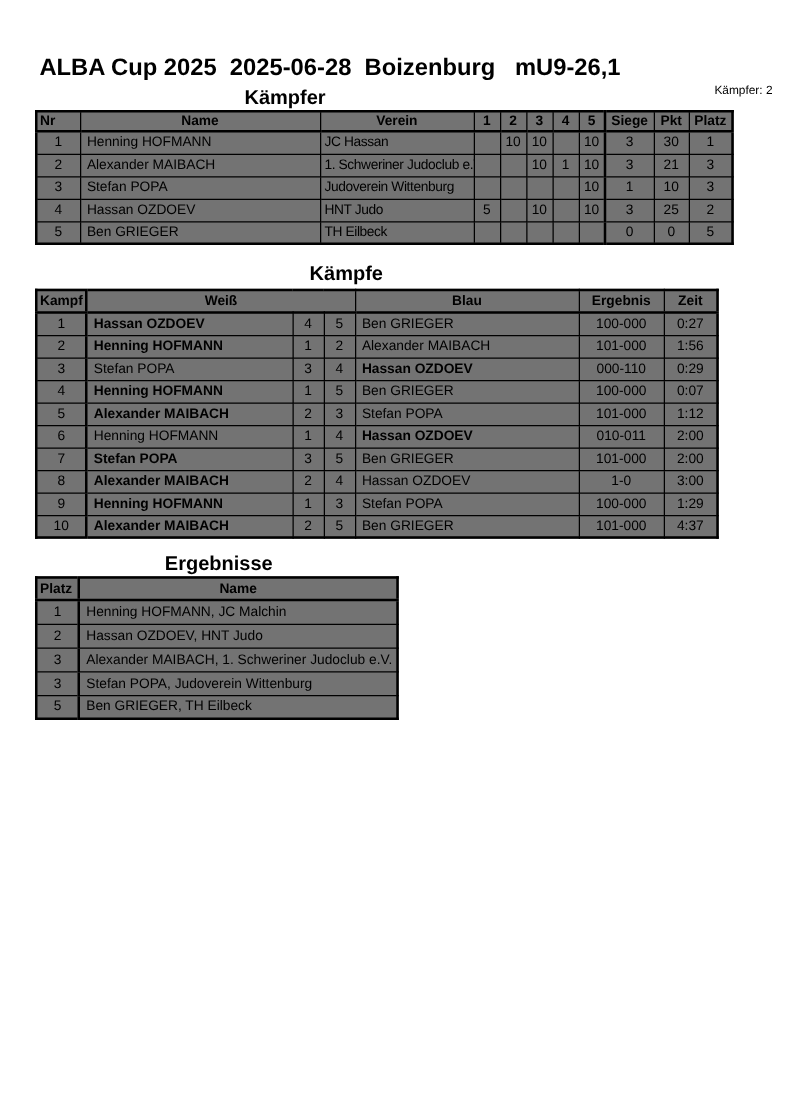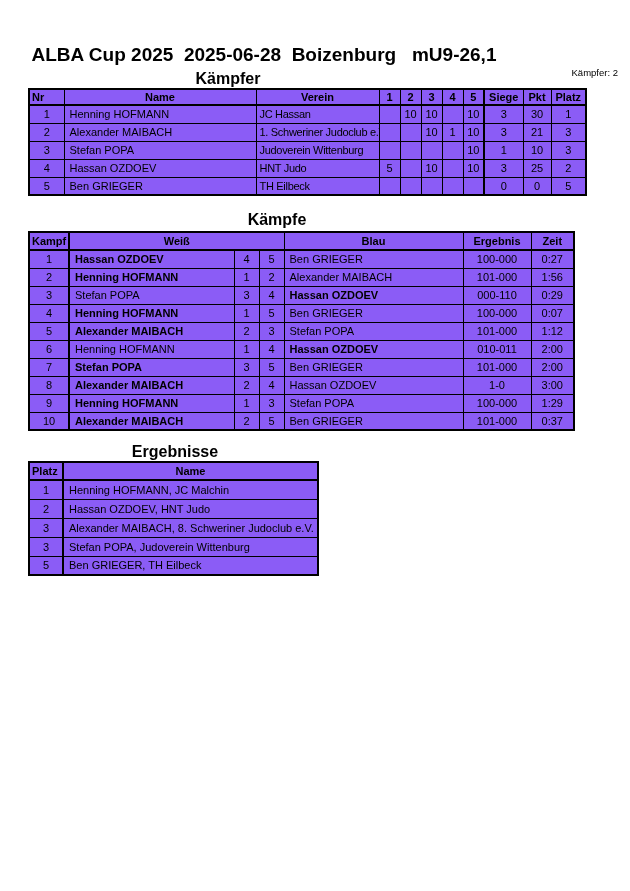--- a/index.html
+++ b/index.html
@@ -6,21 +6,21 @@
   .page{position:relative;width:630px;height:891px;background:#ffffff;
         font-family:"Liberation Sans",sans-serif;color:#000;overflow:hidden;}
   .title{position:absolute;top:44px;left:0;width:528px;text-align:center;
          font-size:19px;font-weight:bold;white-space:pre;letter-spacing:0px;}
   .count{position:absolute;top:67px;right:12px;font-size:9.5px;}
   .sec-title{position:absolute;transform:translateX(-50%);font-size:16px;font-weight:bold;white-space:nowrap;}
   .st1{top:70px;left:228px;}
   .st2{top:211px;left:277px;text-align:center;}
   .st3{top:443px;left:175px;}
   table{position:absolute;border-collapse:collapse;table-layout:fixed;
-        border:2px solid #000;background:#8b5cf6;}
+        border:2px solid #000;background:#737373;}
   .t1{top:88px;left:28px;width:557px;}
   .t2{top:231px;left:28px;width:545px;}
   .t3{top:461px;left:28px;width:289px;}
   th,td{border:1px solid #000;padding:0;font-size:11px;overflow:hidden;
         white-space:nowrap;vertical-align:middle;}
   th{font-weight:bold;border-bottom:2px solid #000;}
   .t1 thead tr{height:16px;} .t1 tbody tr{height:18px;}
   .t2 thead tr{height:18px;} .t2 tbody tr{height:18px;}
   .t3 thead tr{height:18px;} .t3 tbody tr{height:19px;}
   .c{text-align:center;}
@@ -240,21 +240,21 @@
         <td class="c">100-000</td>
         <td class="c">1:29</td>
       </tr>
       <tr>
         <td class="c">10</td>
         <td class="l bl2" style="font-weight: bold;">Alexander MAIBACH</td>
         <td class="c">2</td>
         <td class="c">5</td>
         <td class="l">Ben GRIEGER</td>
         <td class="c">101-000</td>
-        <td class="c">0:37</td>
+        <td class="c">4:37</td>
       </tr>
     </tbody>
   </table>
 
   <div class="sec-title st3">Ergebnisse</div>
 
   <table class="t3">
     <colgroup>
       <col style="width:34px">
         <col style="width:255px">
@@ -269,21 +269,21 @@
       <tr>
         <td class="c">1</td>
         <td class="l bl2">Henning HOFMANN, JC Malchin</td>
       </tr>
       <tr>
         <td class="c">2</td>
         <td class="l bl2">Hassan OZDOEV, HNT Judo</td>
       </tr>
       <tr>
         <td class="c">3</td>
-        <td class="l bl2">Alexander MAIBACH, 8. Schweriner Judoclub e.V.</td>
+        <td class="l bl2">Alexander MAIBACH, 1. Schweriner Judoclub e.V.</td>
       </tr>
       <tr>
         <td class="c">3</td>
         <td class="l bl2">Stefan POPA, Judoverein Wittenburg</td>
       </tr>
       <tr>
         <td class="c">5</td>
         <td class="l bl2">Ben GRIEGER, TH Eilbeck</td>
       </tr>
     </tbody>

